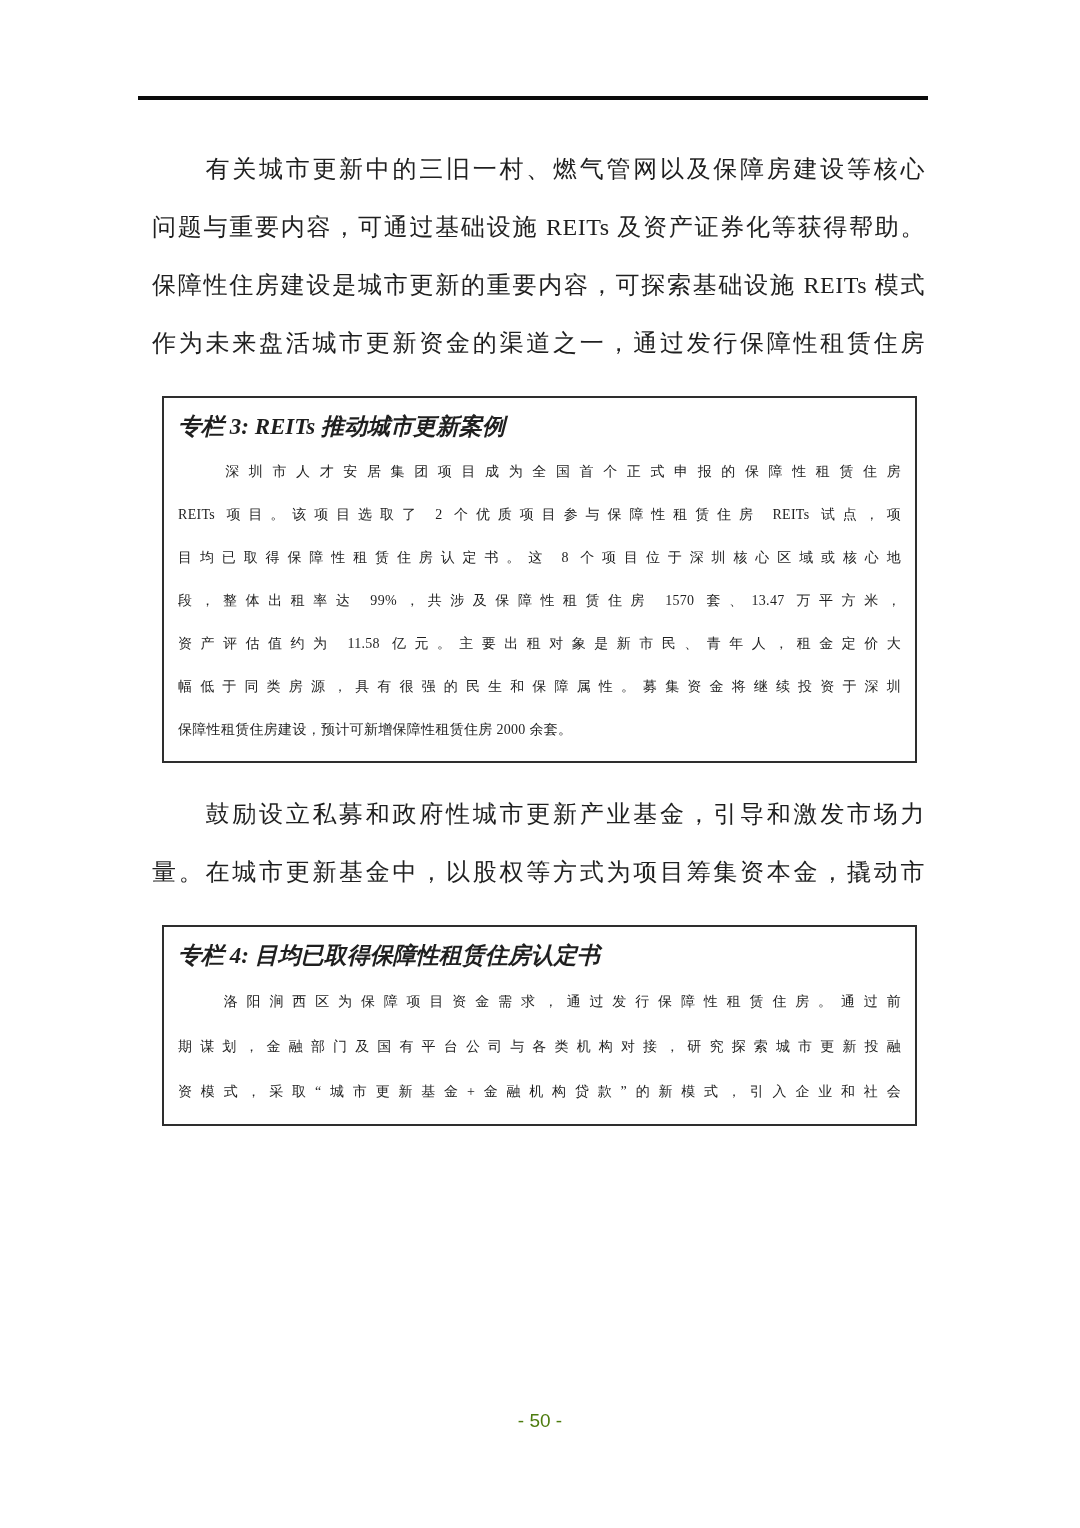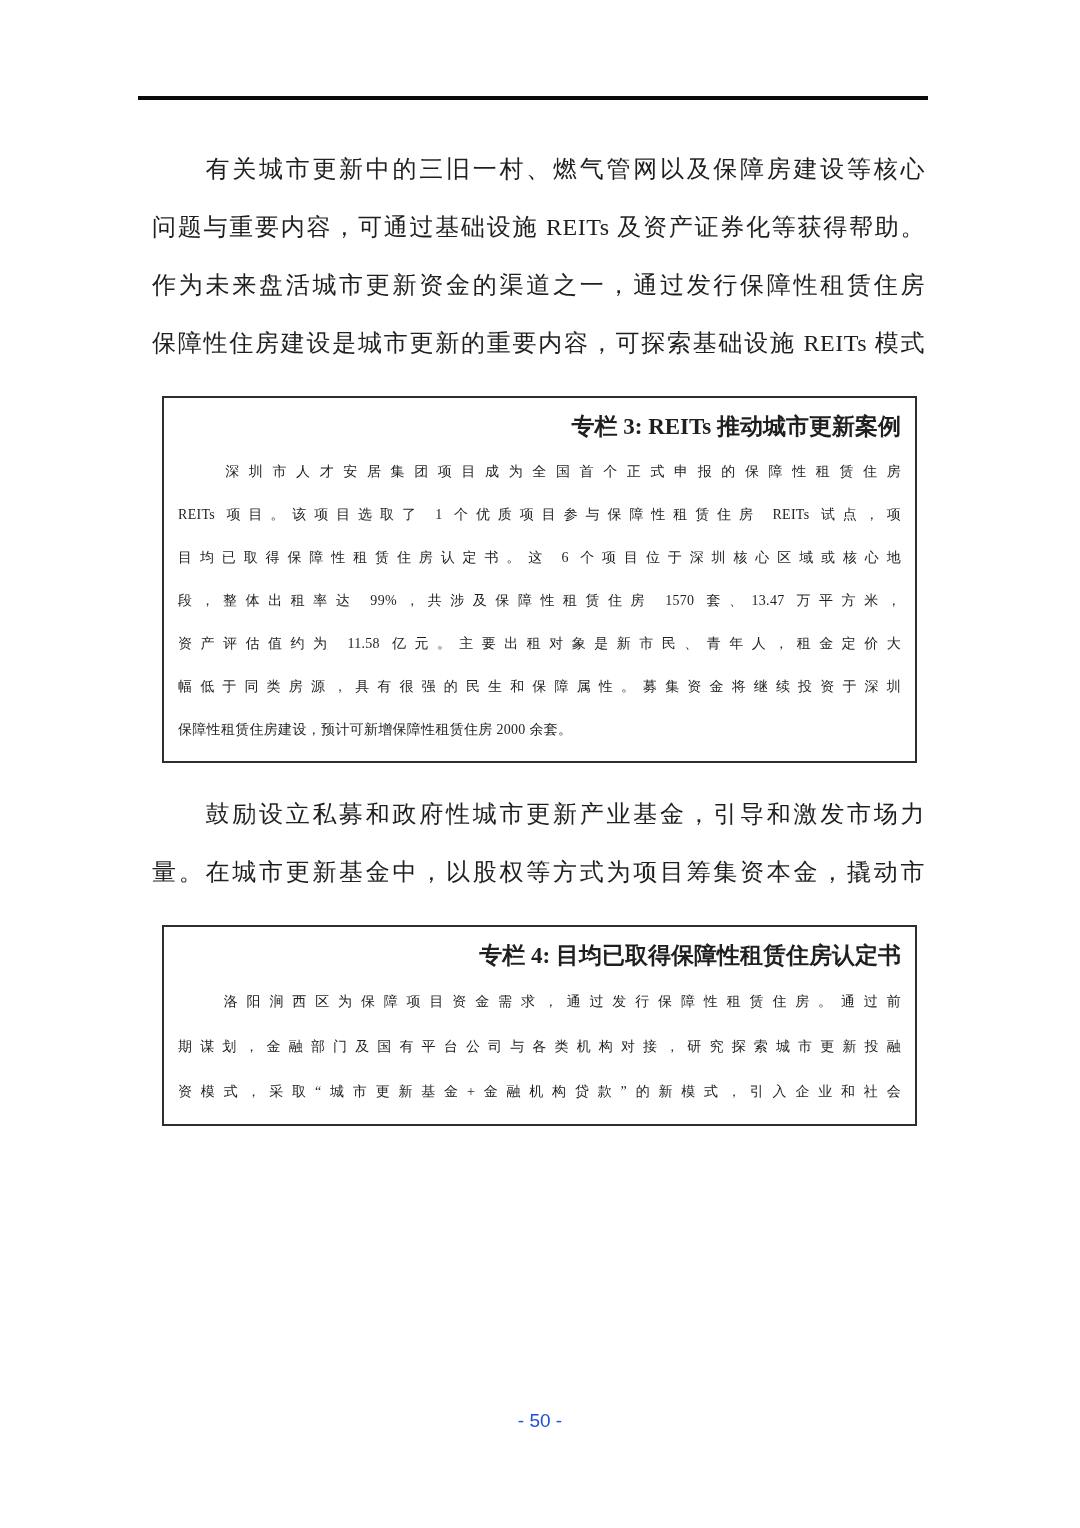--- a/index.html
+++ b/index.html
@@ -35,64 +35,65 @@
     text-align-last:justify;
   }
   .line.last-line { text-align-last:left; }
   .box {
     border:2px solid #2e2e2e;
     margin:24px 8px 0 10px;
     padding:6px 14px 10px 14px;
     box-sizing:border-box;
   }
   .box-title {
-    text-align:right;
+    text-align:left;
     font-weight:bold;
     font-size:23px;
     line-height:46px;
+    font-style:italic;
   }
   .box-body {
     font-size:14px;
     letter-spacing:0.3px;
   }
   .box-3 .box-body { line-height:43px; }
   .box-4 .box-body { line-height:45px; }
   .footer {
     position:absolute;
     left:0; right:0;
     bottom:96px;
     text-align:center;
     font-family:"Liberation Sans","DejaVu Sans",sans-serif;
     font-size:19px;
-    color:#1d4ed8;
+    color:#4d7c0f;
   }
 </style>
 </head>
 <body>
 
 <div class="page">
   <div class="content">
 
     <div class="top-rule"></div>
 
     <div class="para para-1">
 
     <div class="line">　　有关城市更新中的三旧一村、燃气管网以及保障房建设等核心</div>
         <div class="line">问题与重要内容，可通过基础设施 REITs 及资产证券化等获得帮助。</div>
+        <div class="line">保障性住房建设是城市更新的重要内容，可探索基础设施 REITs 模式</div>
         <div class="line">作为未来盘活城市更新资金的渠道之一，通过发行保障性租赁住房</div>
-        <div class="line">保障性住房建设是城市更新的重要内容，可探索基础设施 REITs 模式</div>
       </div>
 
     <div class="box box-3">
       <div class="box-title">专栏 3:  REITs 推动城市更新案例</div>
       <div class="box-body">
 
       <div class="line">　　深圳市人才安居集团项目成为全国首个正式申报的保障性租赁住房</div>
-          <div class="line">REITs 项目。该项目选取了 1 个优质项目参与保障性租赁住房 REITs 试点，项</div>
-          <div class="line">目均已取得保障性租赁住房认定书。这 6 个项目位于深圳核心区域或核心地</div>
+          <div class="line">REITs 项目。该项目选取了 2 个优质项目参与保障性租赁住房 REITs 试点，项</div>
+          <div class="line">目均已取得保障性租赁住房认定书。这 8 个项目位于深圳核心区域或核心地</div>
           <div class="line">段，整体出租率达 99%，共涉及保障性租赁住房 1570 套、13.47 万平方米，</div>
           <div class="line">资产评估值约为 11.58 亿元。主要出租对象是新市民、青年人，租金定价大</div>
           <div class="line">幅低于同类房源，具有很强的民生和保障属性。募集资金将继续投资于深圳</div>
           <div class="line last-line">保障性租赁住房建设，预计可新增保障性租赁住房 2000 余套。</div>
         </div>
     </div>
 
     <div class="para para-2">
 
     <div class="line">　　鼓励设立私募和政府性城市更新产业基金，引导和激发市场力</div>

